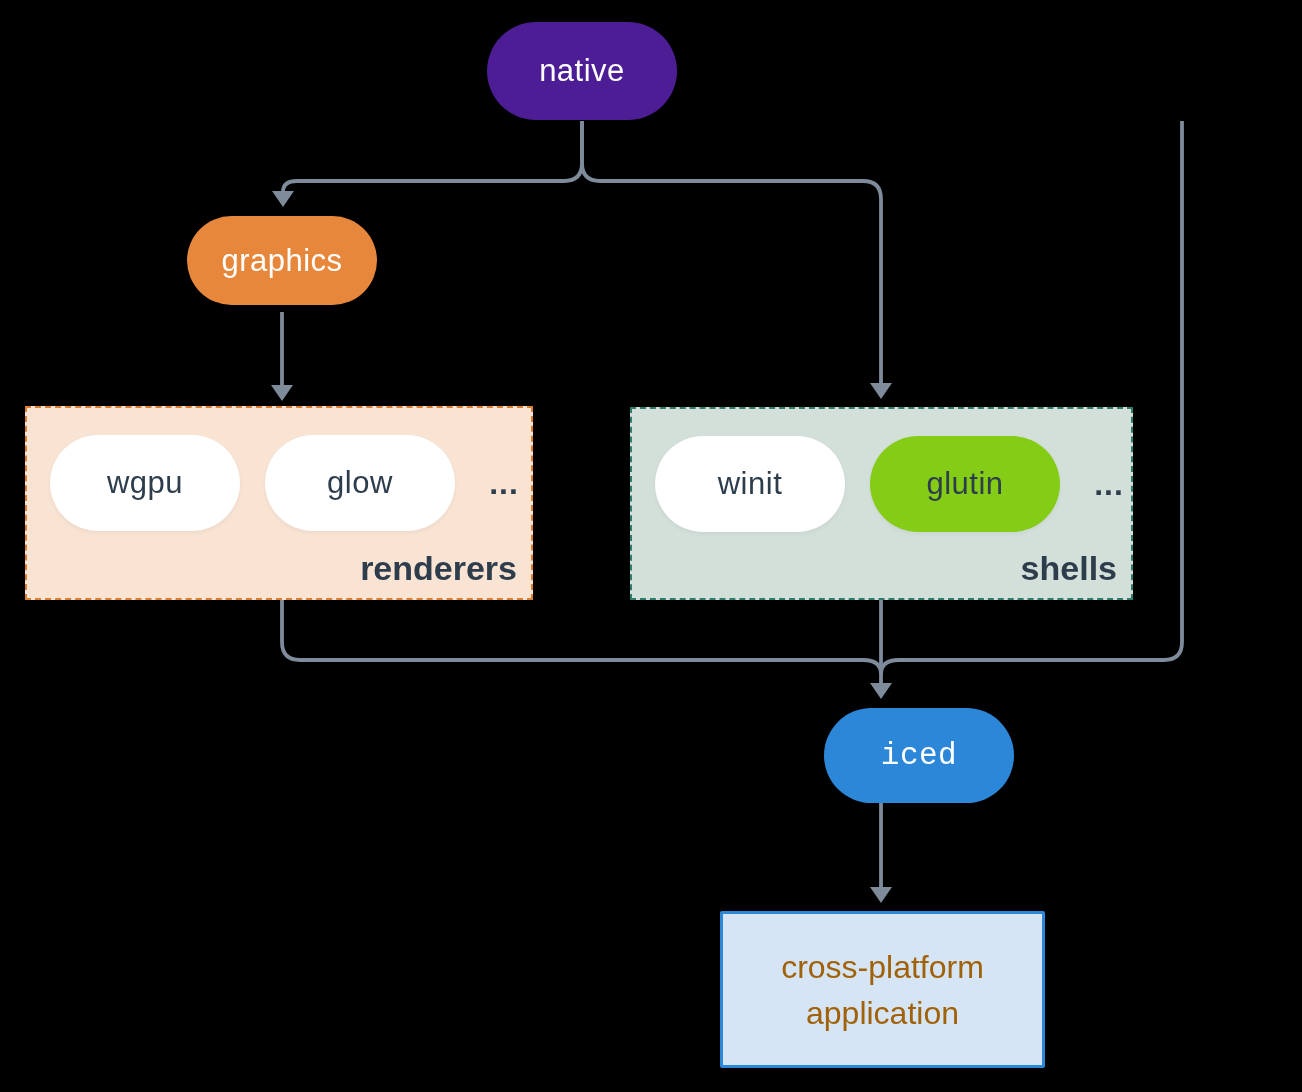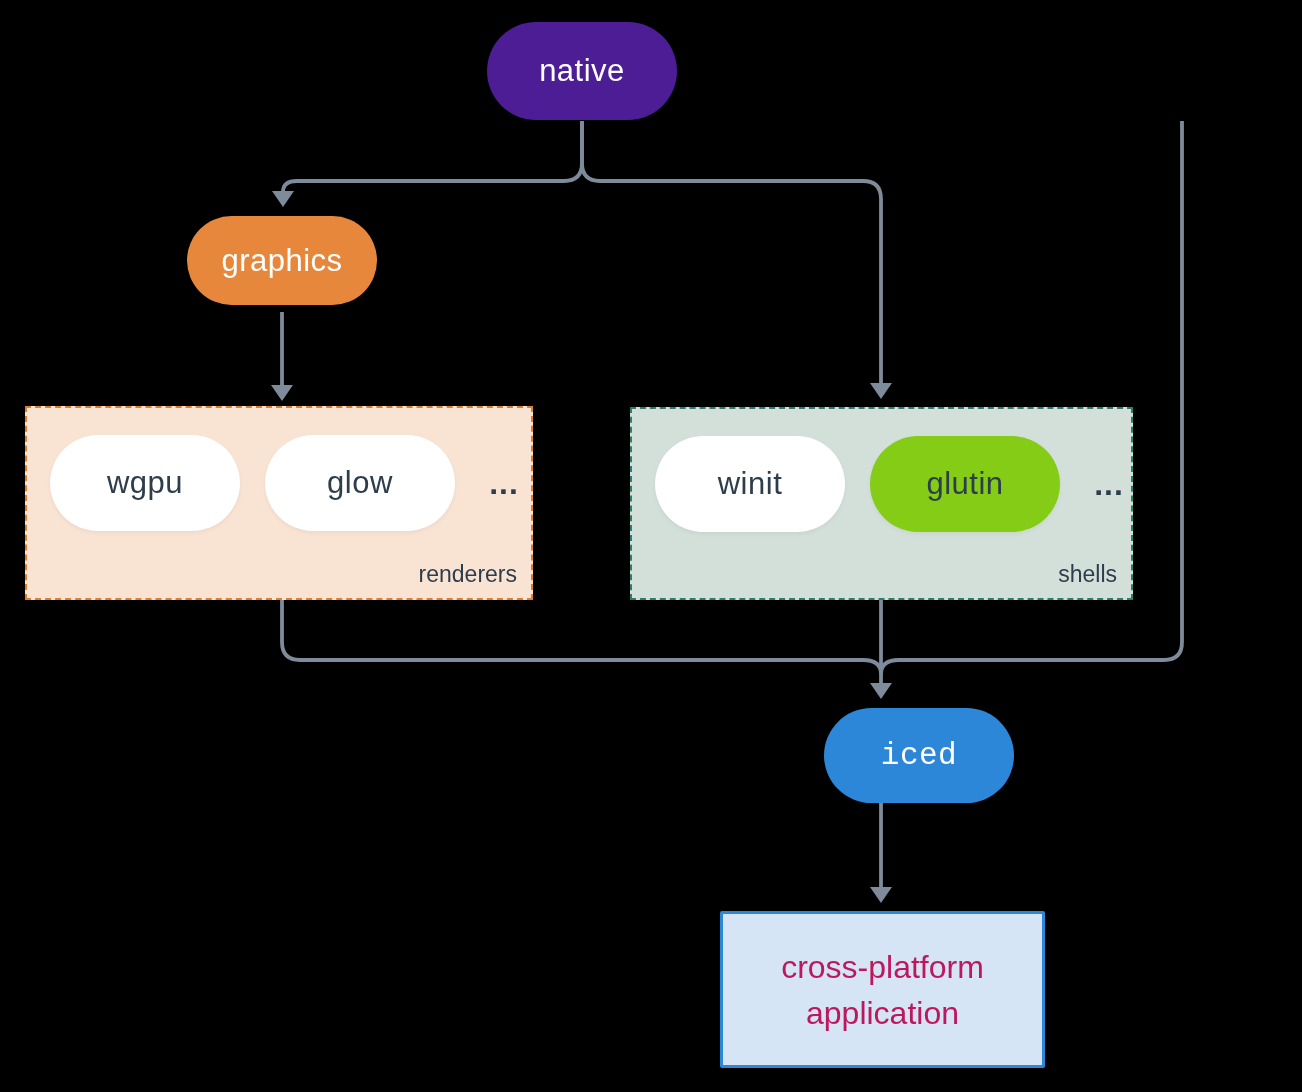--- a/index.html
+++ b/index.html
@@ -73,22 +73,22 @@
     justify-content: center;
     font-size: 32px;
     font-weight: 600;
     color: #2e3d4c;
     letter-spacing: 1px;
   }
   .group-label {
     position: absolute;
     right: 14px;
     bottom: 10px;
-    font-size: 23px;
-    font-weight: 400;
+    font-size: 34px;
+    font-weight: 700;
     color: #2e3d4c;
   }
   .node-native  { left: 487px; top: 22px;  width: 190px; height: 98px; }
   .node-web     { left: 1087px; top: 22px; width: 190px; height: 98px; }
   .node-graphics{ left: 187px; top: 216px; width: 190px; height: 89px; }
   .node-iced    { left: 824px; top: 708px; width: 190px; height: 95px; font-family: Liberation Mono, monospace; }
   .app-box {
     position: absolute;
     z-index: 2;
     left: 720px; top: 911px;
@@ -96,21 +96,21 @@
     box-sizing: border-box;
     border: 3px solid #2d87d8;
     border-radius: 2px;
     display: flex;
     flex-direction: column;
     align-items: center;
     justify-content: center;
     gap: 6px;
     font-size: 32px;
     font-weight: 500;
-    color: #be185d;
+    color: #a16207;
     line-height: 40px;
   }
 </style>
 </head>
 <body>
 
 <div class="stage">
 
   <div class="group-box renderers" style="background: rgb(249, 227, 211);">
     <div class="pill small inner-pill pos-1" style="background: rgb(255, 255, 255);">

